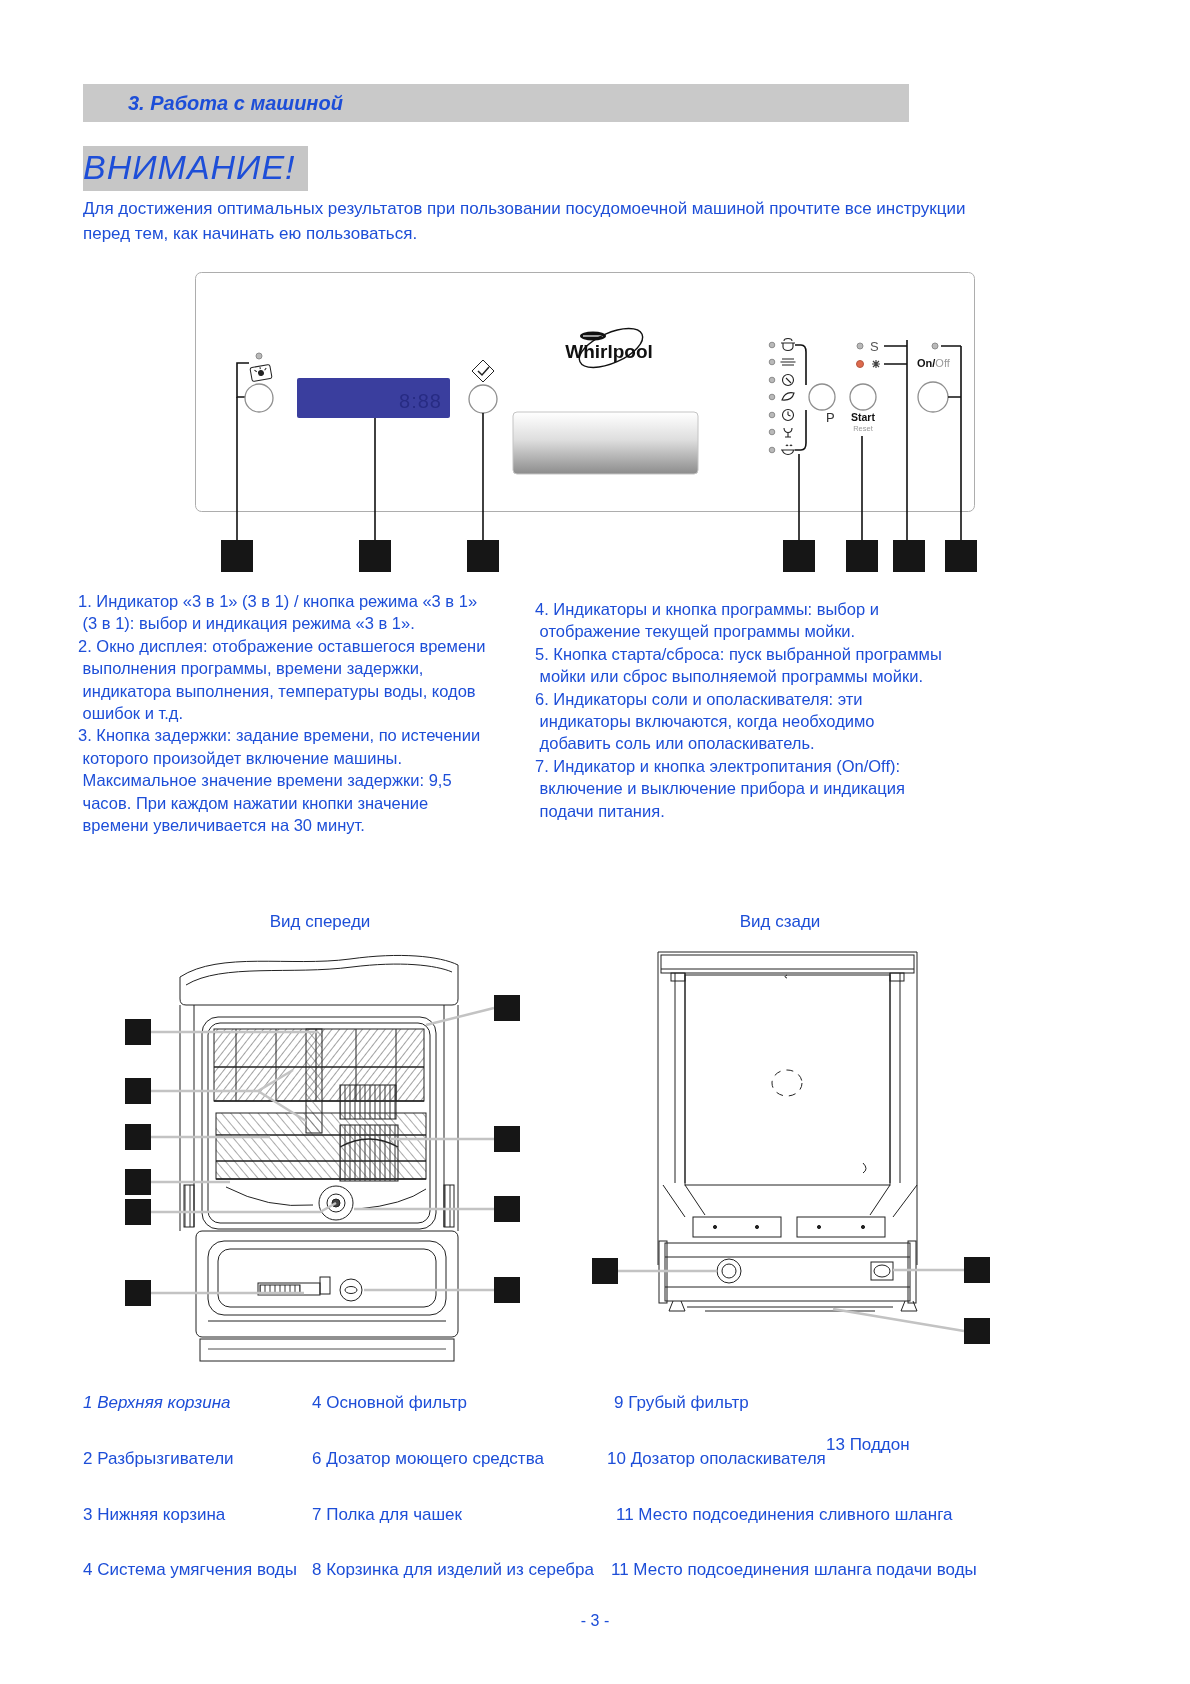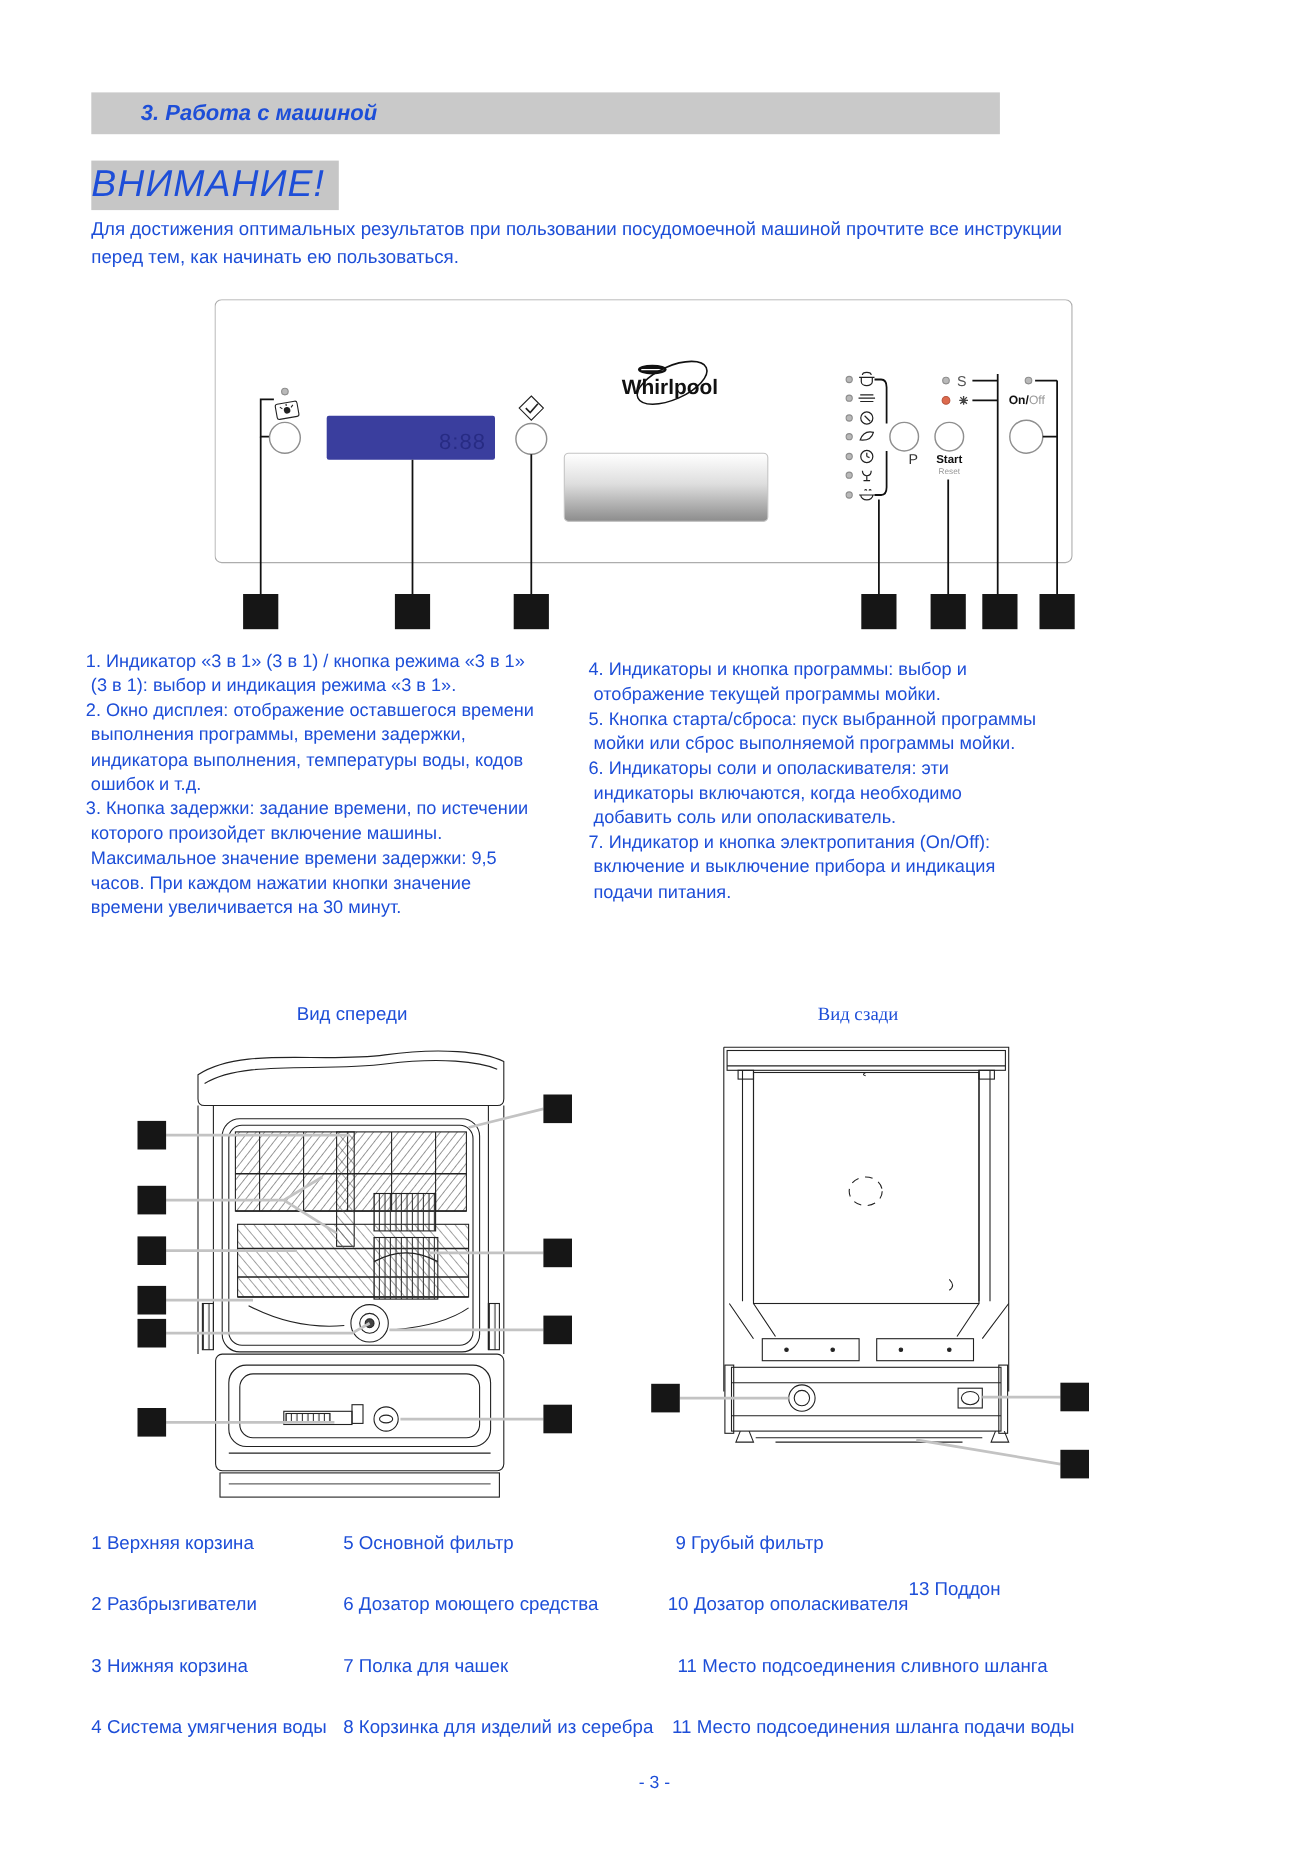--- a/index.html
+++ b/index.html
@@ -26,21 +26,21 @@
     font-size:16.5px;line-height:22.4px;white-space:pre;
   }
   #legend-left{left:78px;top:590px;width:452px;}
   #legend-right{left:535px;top:598px;width:435px;}
   #components-heading{
     left:83px;top:852px;background:#c6c6c6;font-style:italic;
     font-size:24px;padding:3px 16px 6px 5px;
   }
   .view-title{font-size:17px;text-align:center;width:240px;}
   #front-view-title{left:200px;top:912px;}
-  #rear-view-title{left:660px;top:912px;font-family:Liberation Serif, serif;}
+  #rear-view-title{left:660px;top:912px;}
   .comp-item{font-size:17px;white-space:nowrap;}
   #page-number{left:0;top:1612px;width:1190px;text-align:center;font-size:16px;}
   svg text{font-family:"Liberation Sans",sans-serif;}
 </style>
 </head>
 <body>
 
 <div id="page">
 
   <div id="section-bar" class="abs">
@@ -332,22 +332,22 @@
       <path d="M389,396 L258,374"></path>
     </g>
 
     <g fill="#161616">
       <rect x="17" y="323" width="26" height="26"></rect>
       <rect x="389" y="322" width="26" height="26"></rect>
       <rect x="389" y="383" width="26" height="26"></rect>
     </g>
   </svg>
 
-  <div class="abs comp-item" style="left:83px;top:1393px;">1 Верхняя корзина</div>
-  <div class="abs comp-item" style="left:312px;top:1393px;">5 Основной фильтр</div>
+  <div class="abs comp-item" style="left:83px;top:1393px;font-style:italic;">1 Верхняя корзина</div>
+  <div class="abs comp-item" style="left:312px;top:1393px;">4 Основной фильтр</div>
   <div class="abs comp-item" style="left:614px;top:1393px;">9 Грубый фильтр</div>
   <div class="abs comp-item" style="left:826px;top:1393px;margin-top:42px;">13 Поддон</div>
 
   <div class="abs comp-item" style="left:83px;top:1449px;">2 Разбрызгиватели</div>
   <div class="abs comp-item" style="left:312px;top:1449px;">6 Дозатор моющего средства</div>
   <div class="abs comp-item" style="left:607px;top:1449px;">10 Дозатор ополаскивателя</div>
 
   <div class="abs comp-item" style="left:83px;top:1505px;">3 Нижняя корзина</div>
   <div class="abs comp-item" style="left:312px;top:1505px;">7 Полка для чашек</div>
   <div class="abs comp-item" style="left:616px;top:1505px;">11 Место подсоединения сливного шланга</div>

